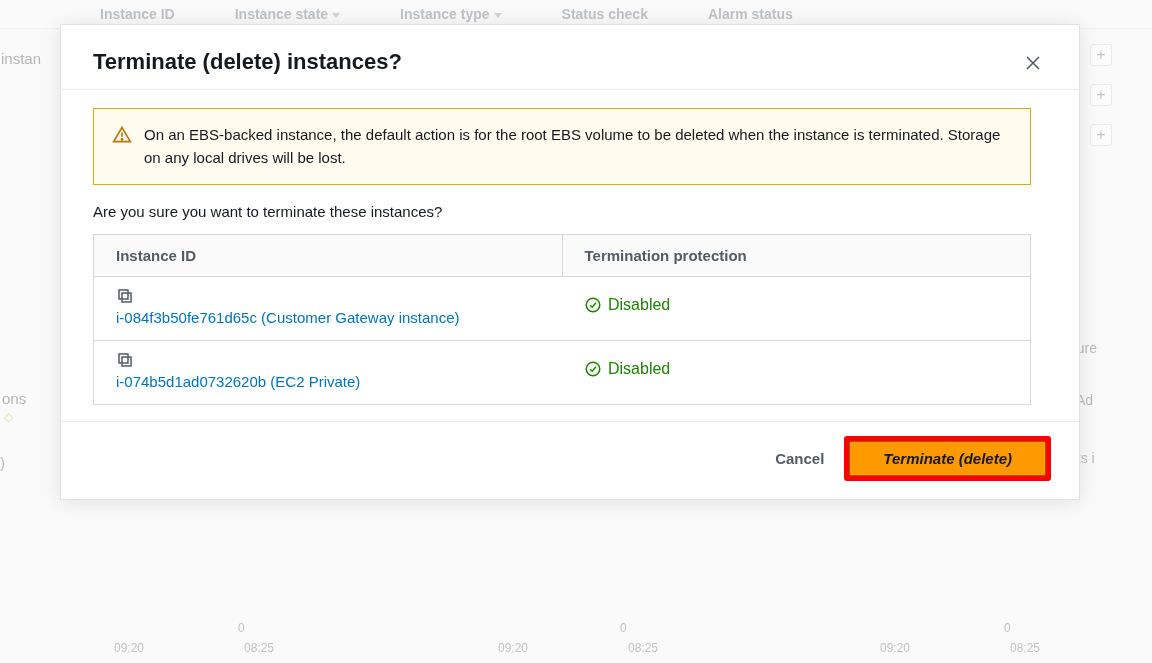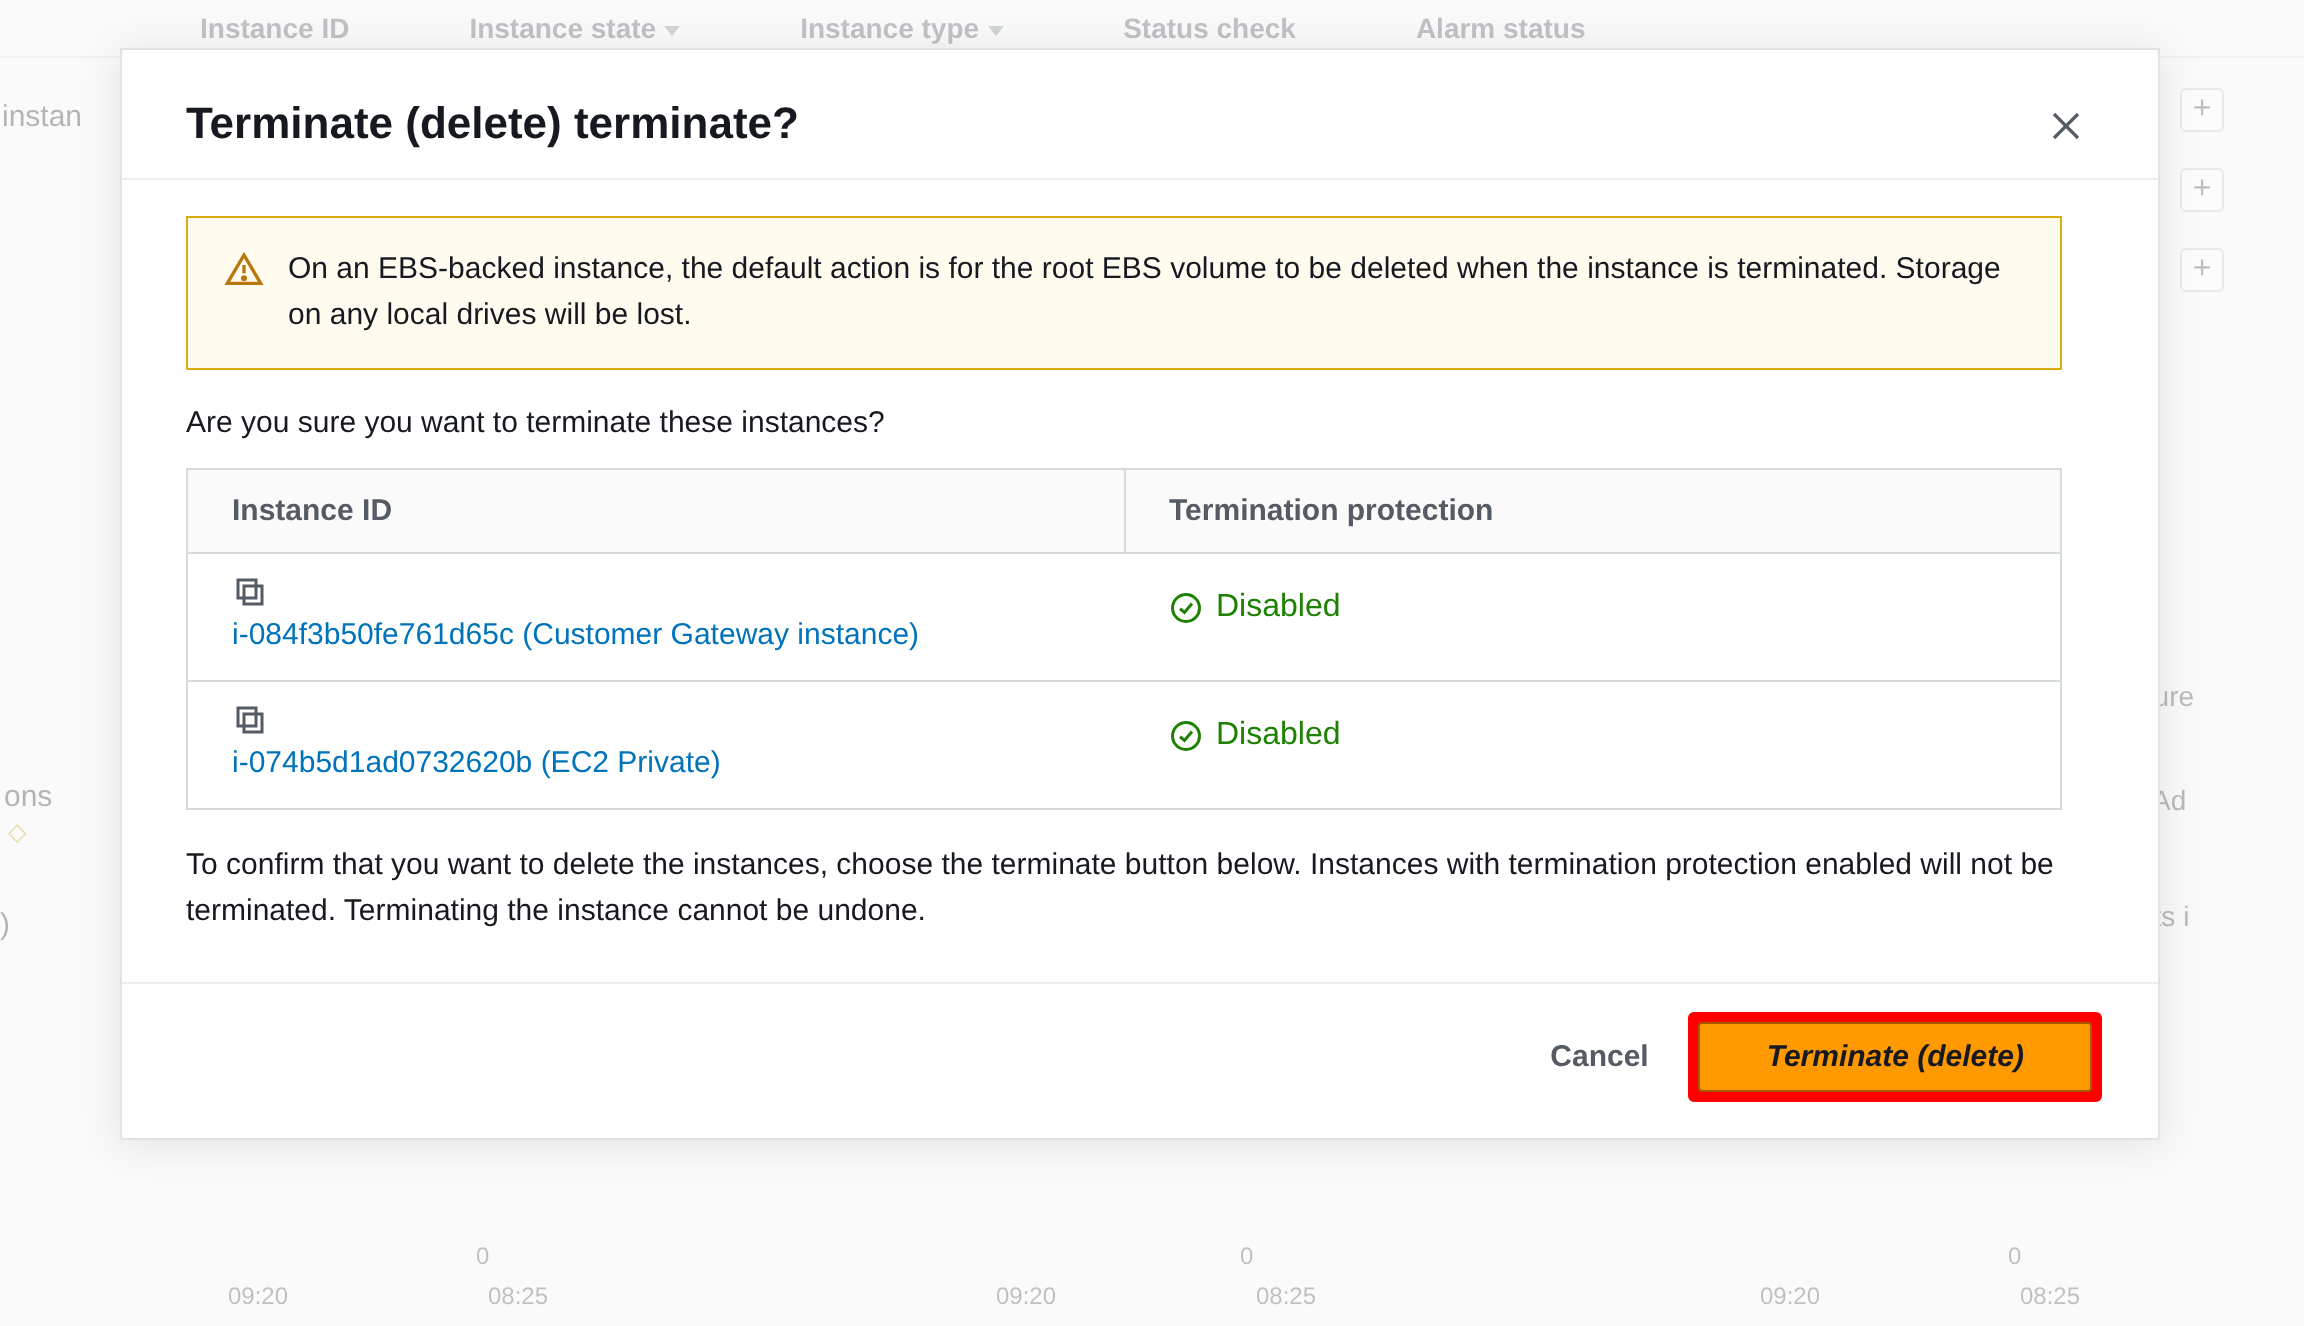--- a/index.html
+++ b/index.html
@@ -228,21 +228,21 @@
     <span class="tick" style="left:498px">09:20</span>
     <span class="tick" style="left:628px">08:25</span>
     <span class="tick" style="left:880px">09:20</span>
     <span class="tick" style="left:1010px">08:25</span>
   </div>
 </div>
 
 <div class="modal">
 
   <div class="modal-head">
-    <h1 class="modal-title">Terminate (delete) terminate?</h1>
+    <h1 class="modal-title">Terminate (delete) instances?</h1>
     <div class="close-x">
       <svg width="16" height="16" viewBox="0 0 16 16" stroke="currentColor" stroke-width="1.6" fill="none">
         <line x1="2" y1="2" x2="14" y2="14"></line>
           <line x1="14" y1="2" x2="2" y2="14"></line>
       </svg>
     </div>
   </div>
 
   <div class="modal-body">
 
@@ -297,21 +297,20 @@
                 <circle cx="12" cy="12" r="9"></circle>
                   <path d="M8 12.5 L11 15 L16 9"></path>
               </svg>
               <span>Disabled</span>
             </span>
           </td>
         </tr>
       </tbody>
     </table>
 
-    <p class="confirm-text">To confirm that you want to delete the instances, choose the terminate button below. Instances with termination protection enabled will not be terminated. Terminating the instance cannot be undone.</p>
   </div>
 
   <div class="modal-foot">
     <button class="btn btn-cancel">Cancel</button>
     <span class="btn-terminate-wrap">
       <button class="btn btn-terminate">Terminate (delete)</button>
     </span>
   </div>
 
 </div>

